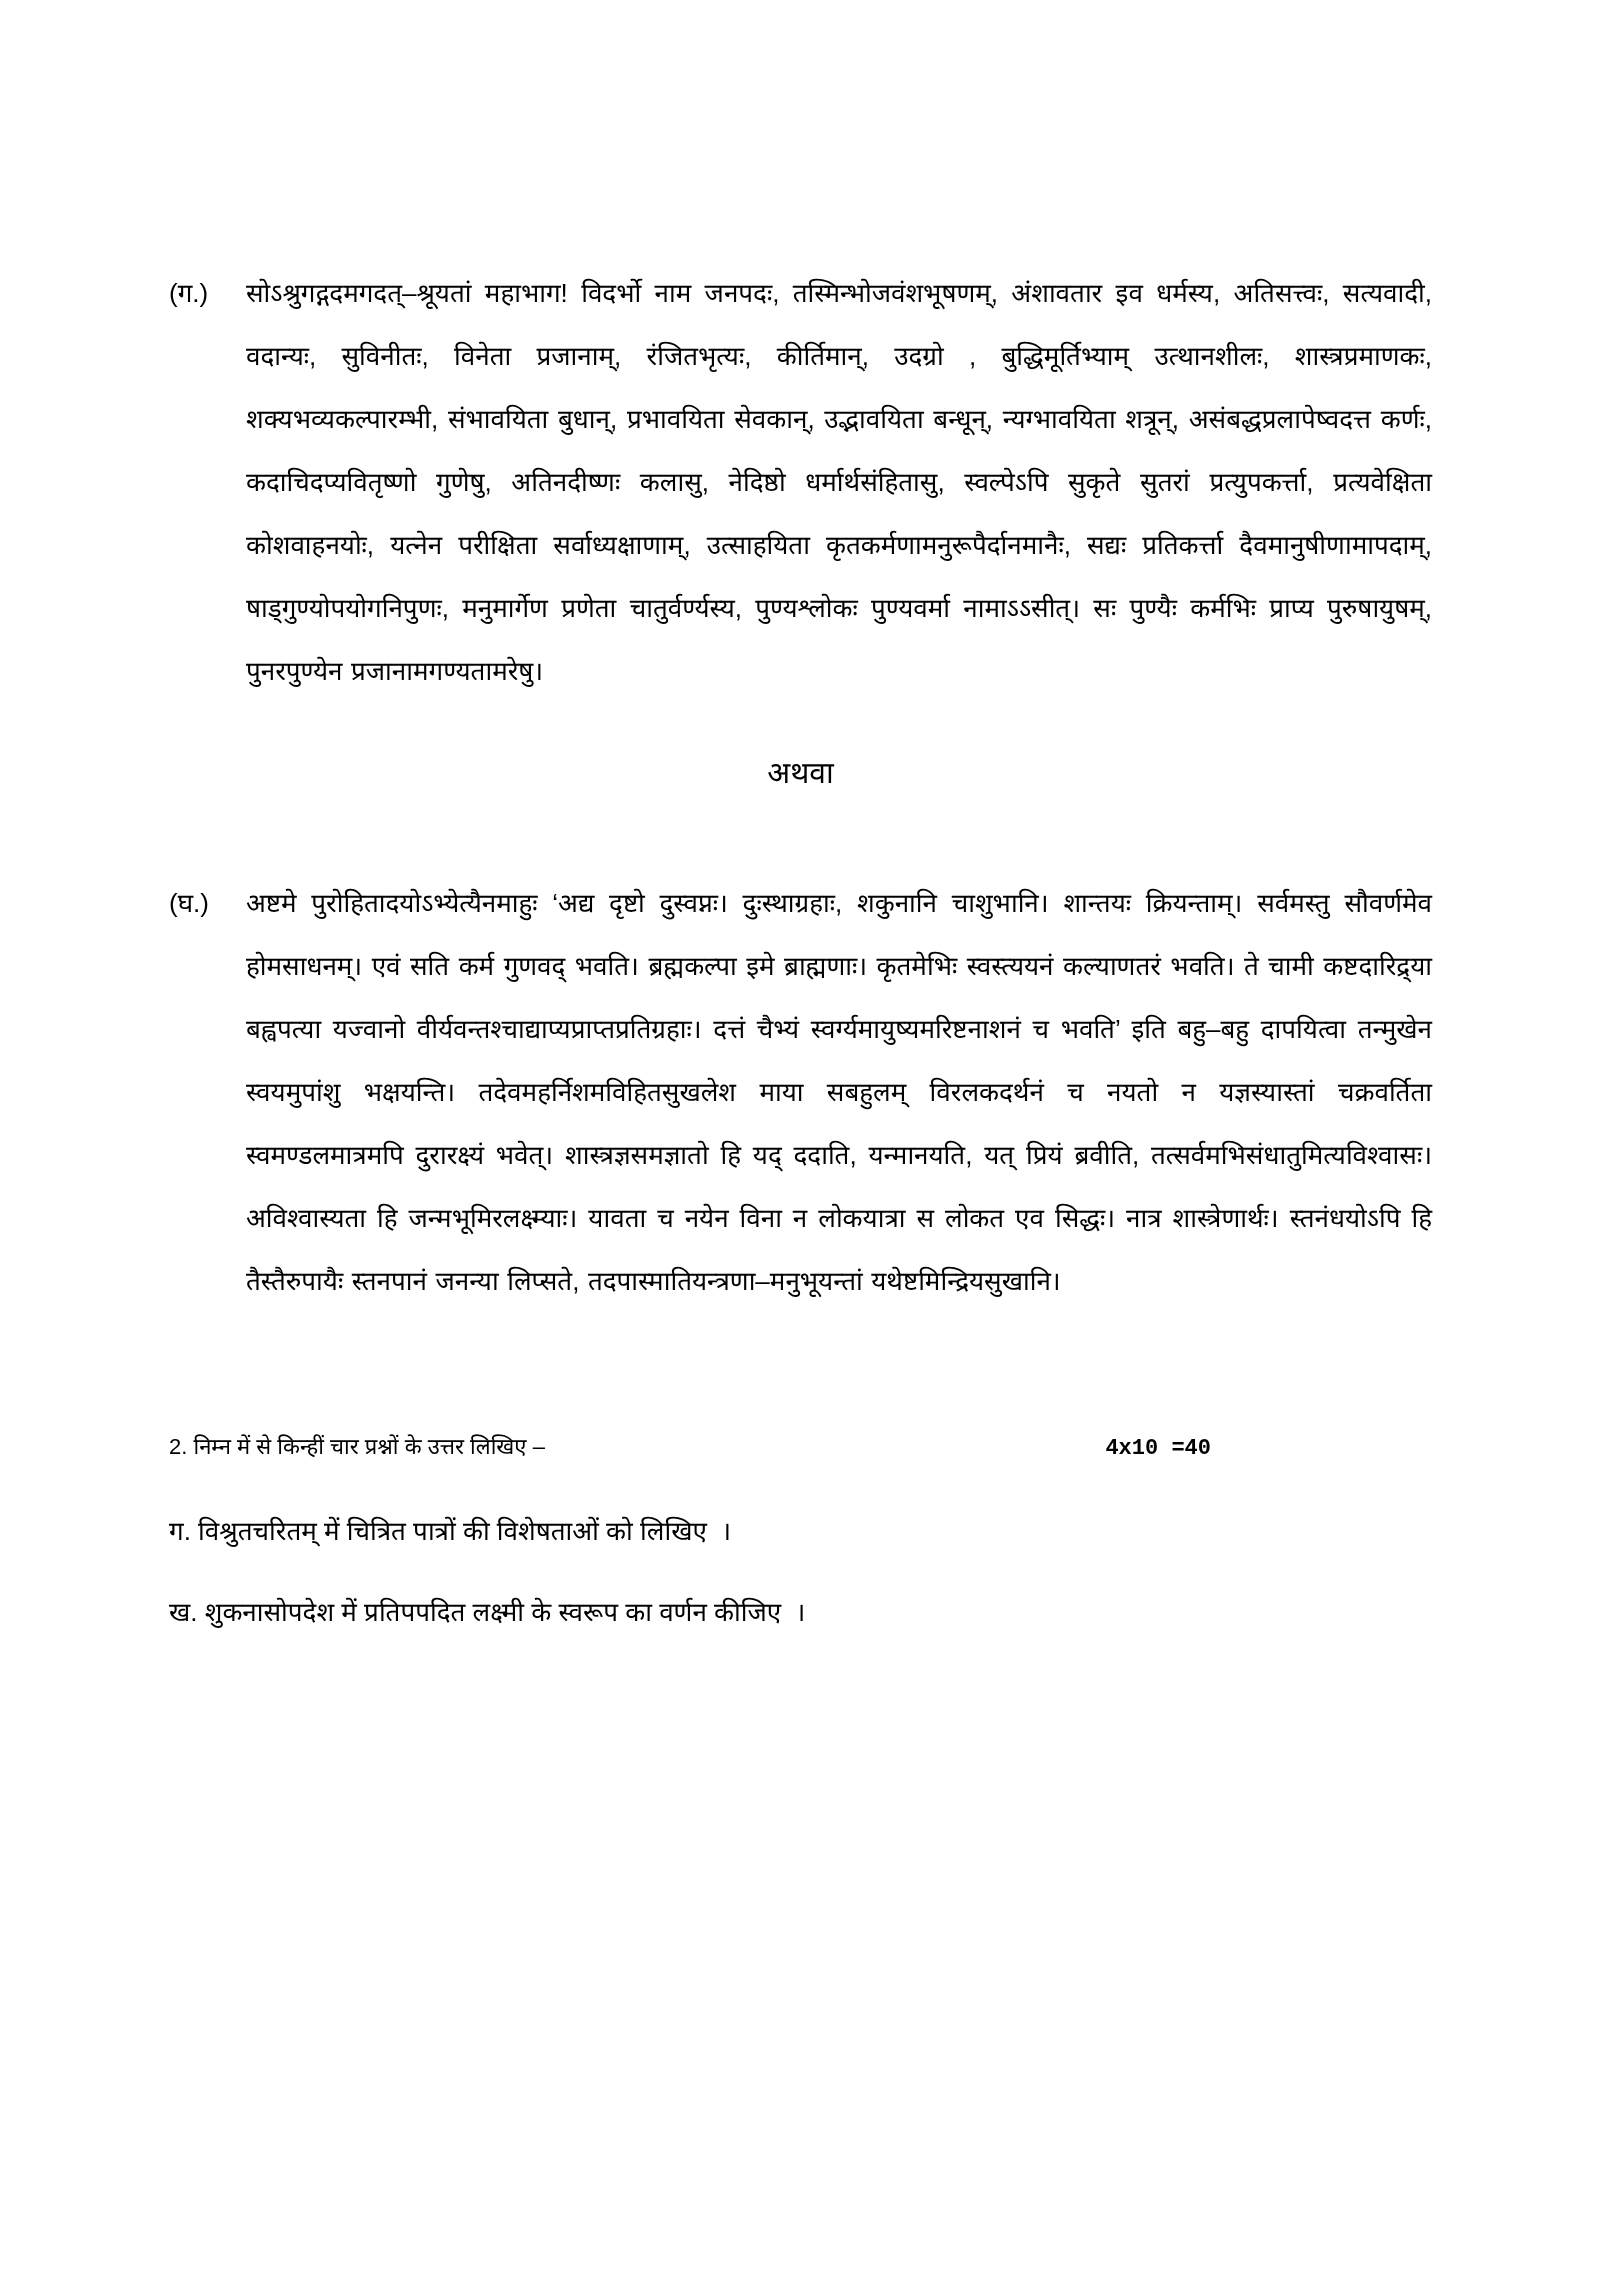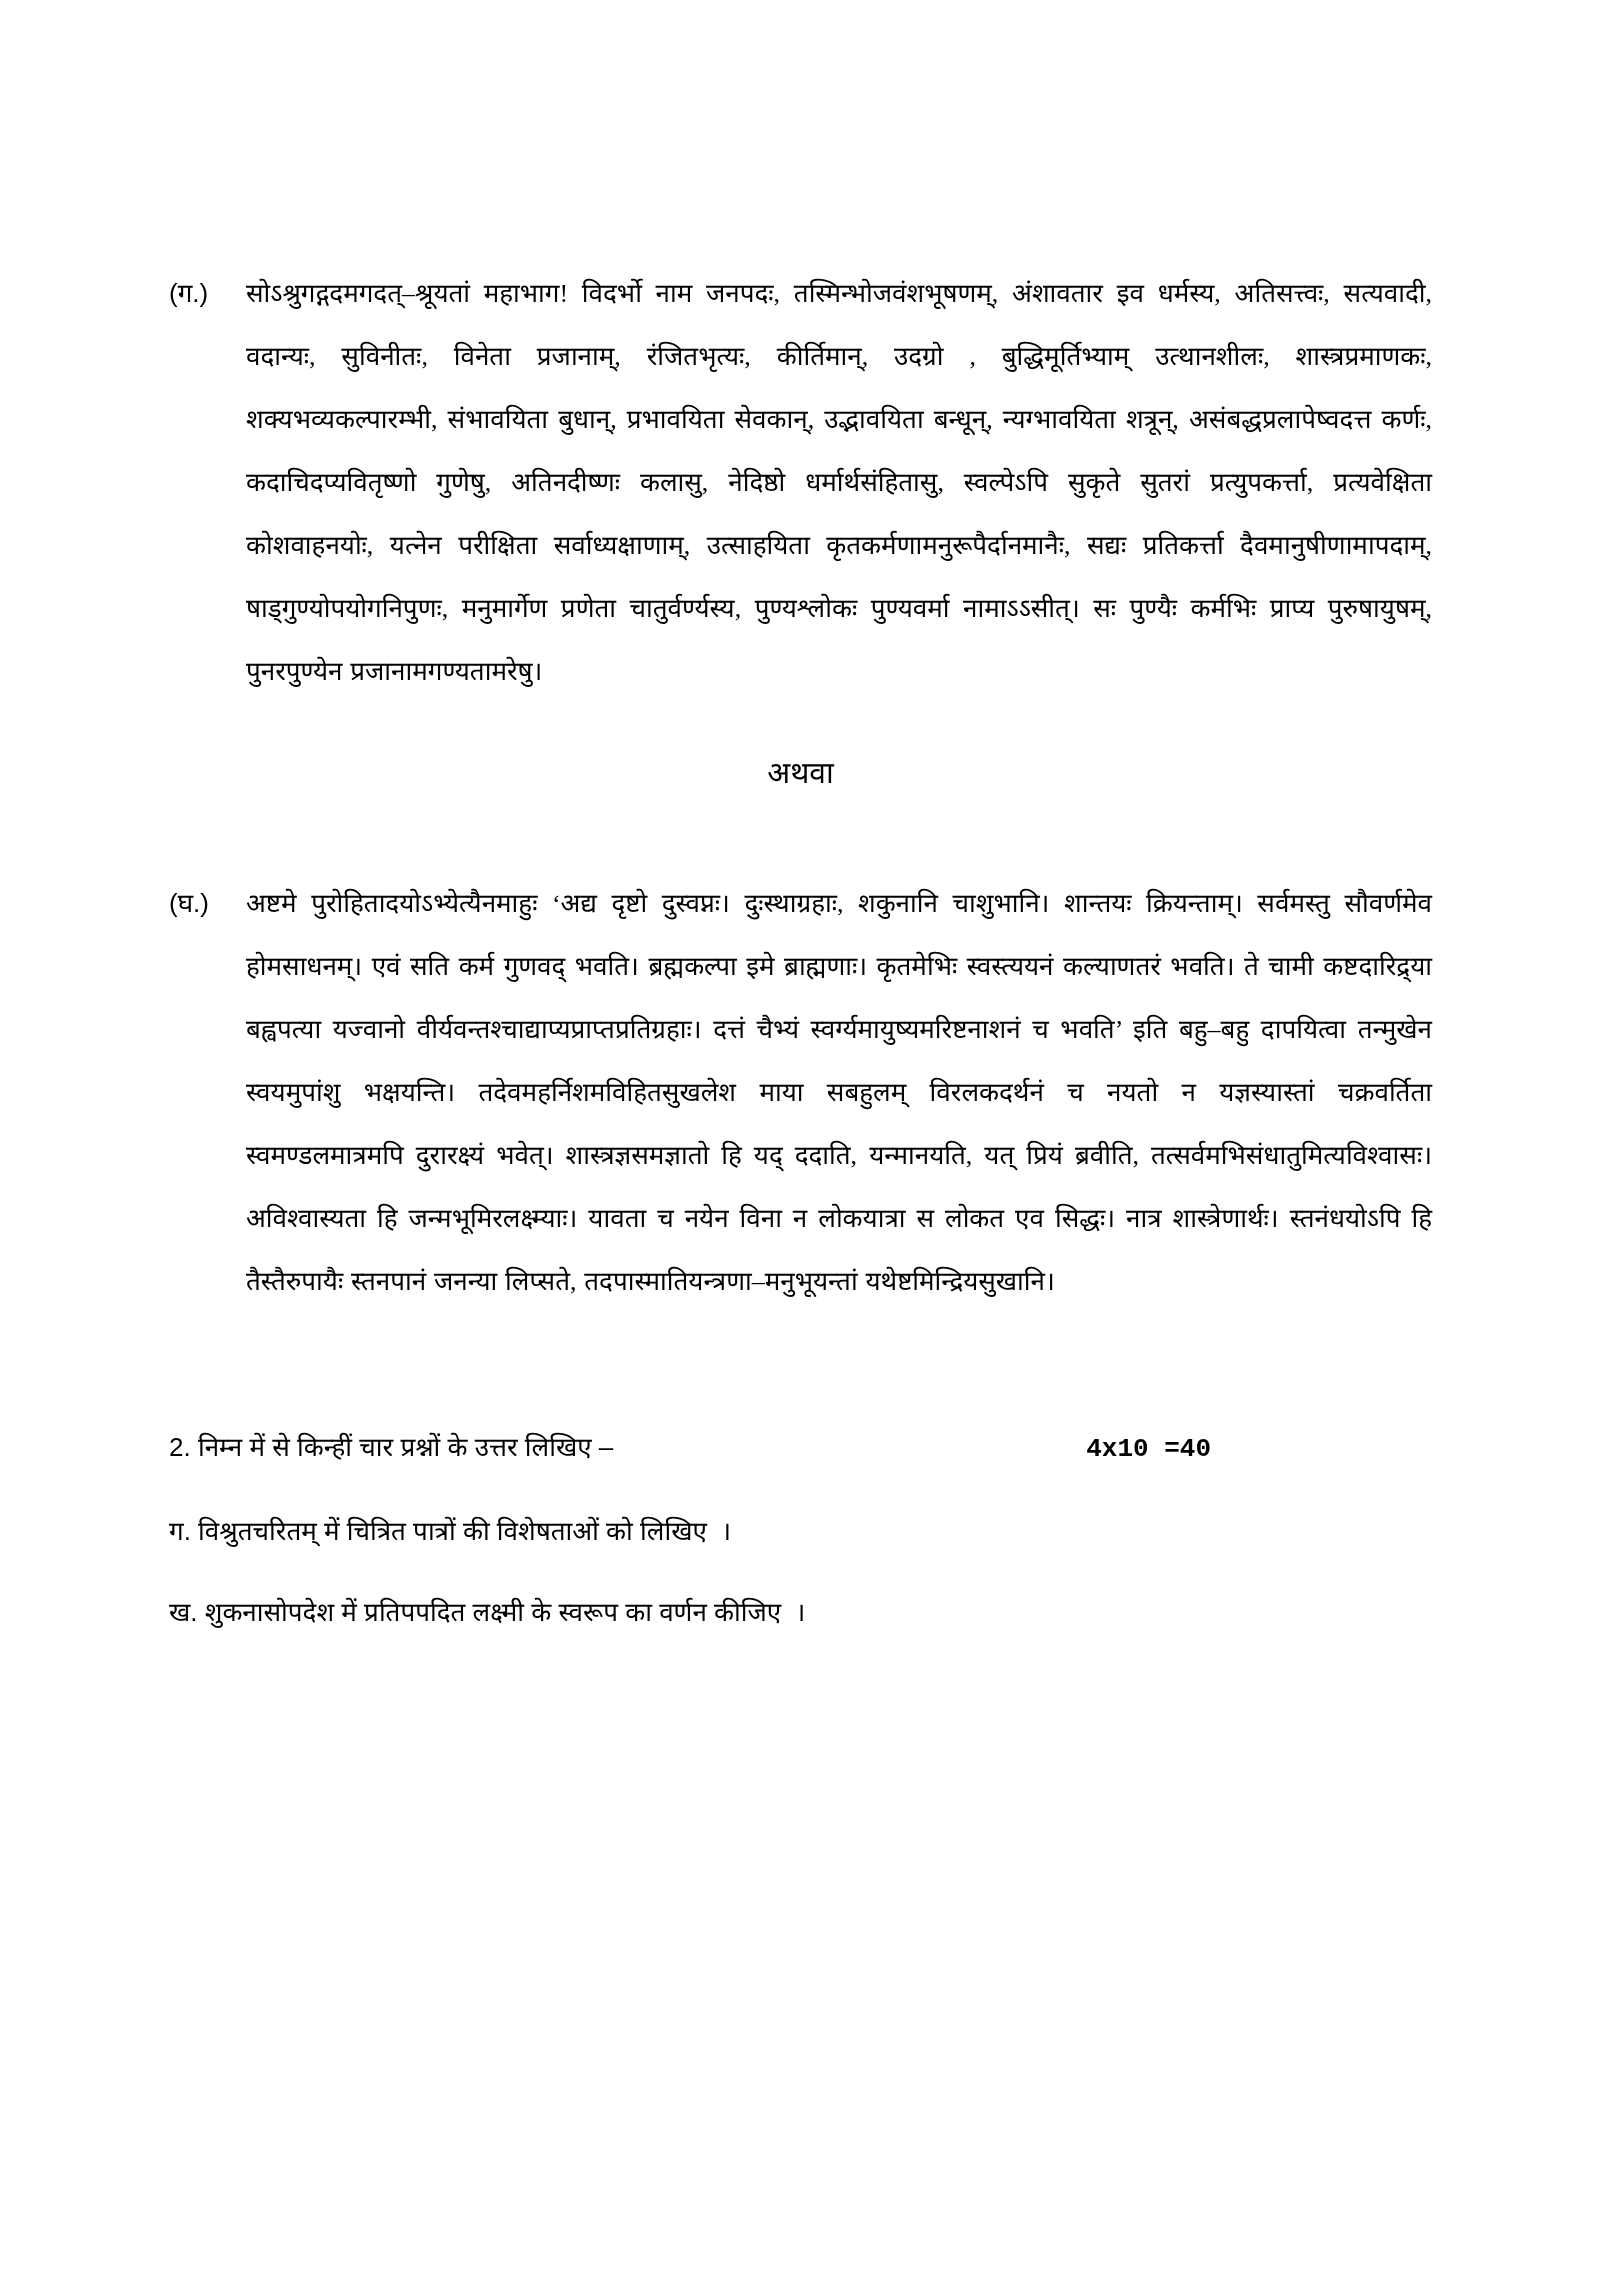--- a/index.html
+++ b/index.html
@@ -37,21 +37,20 @@
     line-height: 63px;
     font-size: 26px;
   }
   .hang .hang-body {
     flex: 1 1 auto;
     text-align: justify;
     text-align-last: left;
     line-height: 63px;
     font-size: 26px;
     word-spacing: 1.3px;
-    font-family: Liberation Serif, serif;
   }
 
   .spacer-athava {
     height: 38px;
   }
   .athava {
     text-align: center;
     font-size: 30px;
     line-height: 63px;
     margin: 0;
@@ -61,21 +60,21 @@
   }
 
   .gap-before-q2 {
     height: 105px;
   }
 
   
   .q-head {
     display: flex;
     align-items: baseline;
-    font-size: 26px;
+    font-size: 22px;
     line-height: 58px;
   }
   .q-head .q-text {
     flex: 0 0 auto;
   }
   .q-head .q-marks {
     margin-left: auto;
     padding-right: 221px;
     font-weight: bold;
     white-space: pre;

